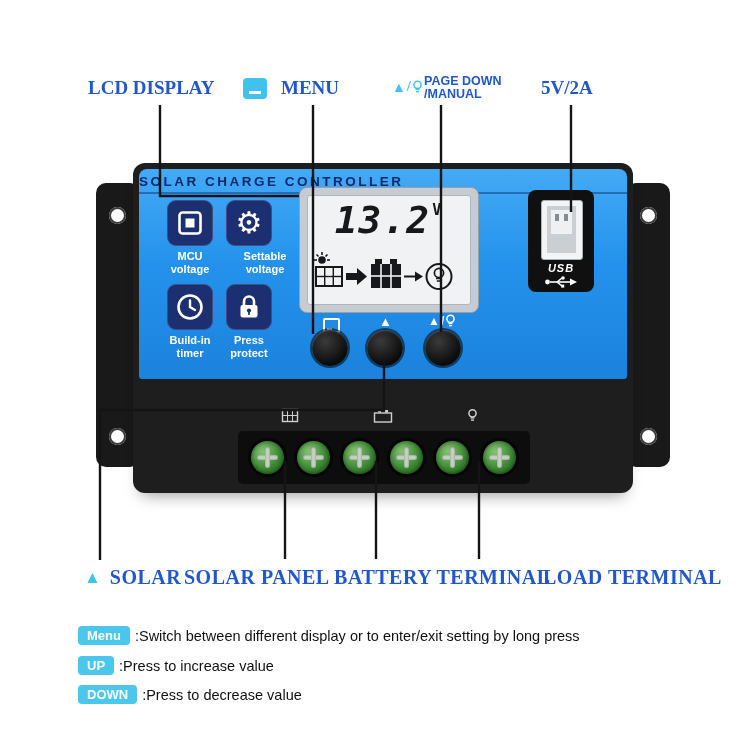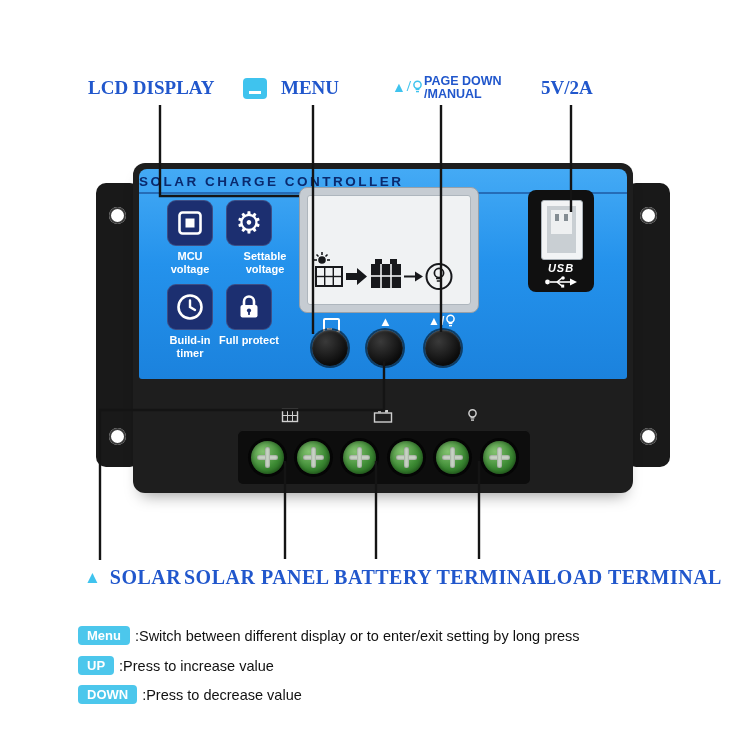--- a/index.html
+++ b/index.html
@@ -154,24 +154,25 @@
     <svg width="28" height="30" viewBox="0 0 28 30">
         <path d="M9 13 V9.5 a5 5 0 0 1 10 0 V13" fill="none" stroke="#fff" stroke-width="2.6"></path>
         <rect x="5.5" y="13" width="17" height="12.5" rx="2" fill="#fff"></rect>
         <circle cx="14" cy="18.5" r="2.1" fill="#1c2f70"></circle>
         <rect x="13.1" y="19.5" width="1.8" height="3.4" fill="#1c2f70"></rect>
       </svg>
   </div>
   <div class="tile-label l1">MCU voltage</div>
   <div class="tile-label l2">Settable voltage</div>
   <div class="tile-label l3">Build-in timer</div>
-  <div class="tile-label l4">Full protect</div>
+  <div class="tile-label l4">Press protect</div>
 
   <div class="lcd-bezel"></div>
   <div class="lcd-screen"></div>
+  <div class="lcd-value"><span>13.2</span><span class="lcd-unit">V</span></div>
   <svg class="lcd-icons" width="152" height="52" viewBox="0 0 152 52">
     <g stroke="#17181b" stroke-width="1.6">
       <circle cx="10" cy="10" r="3" fill="#17181b"></circle>
       <line x1="10" y1="2" x2="10" y2="5"></line>
         <line x1="2" y1="10" x2="5" y2="10"></line>
         <line x1="15" y1="10" x2="18" y2="10"></line>
         <line x1="4.5" y1="4.5" x2="6.5" y2="6.5"></line>
         <line x1="13.5" y1="6.5" x2="15.5" y2="4.5"></line>
     </g>
     <rect x="4" y="17" width="26" height="19" fill="none" stroke="#17181b" stroke-width="2"></rect>

